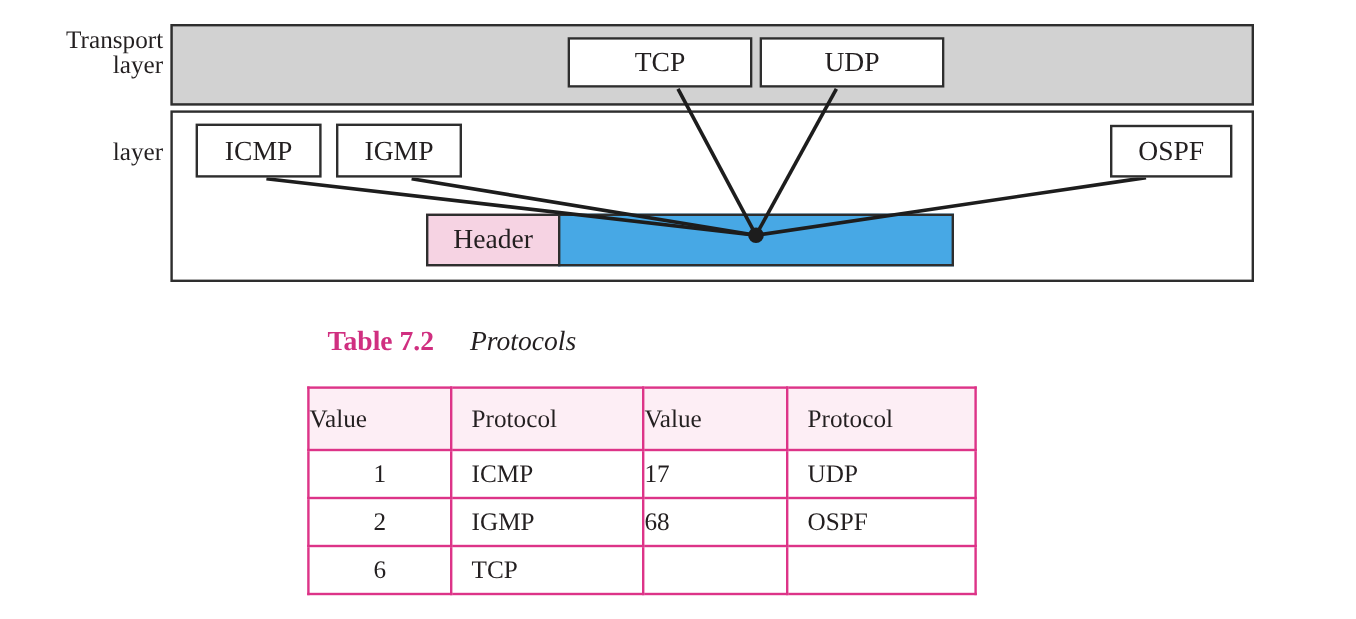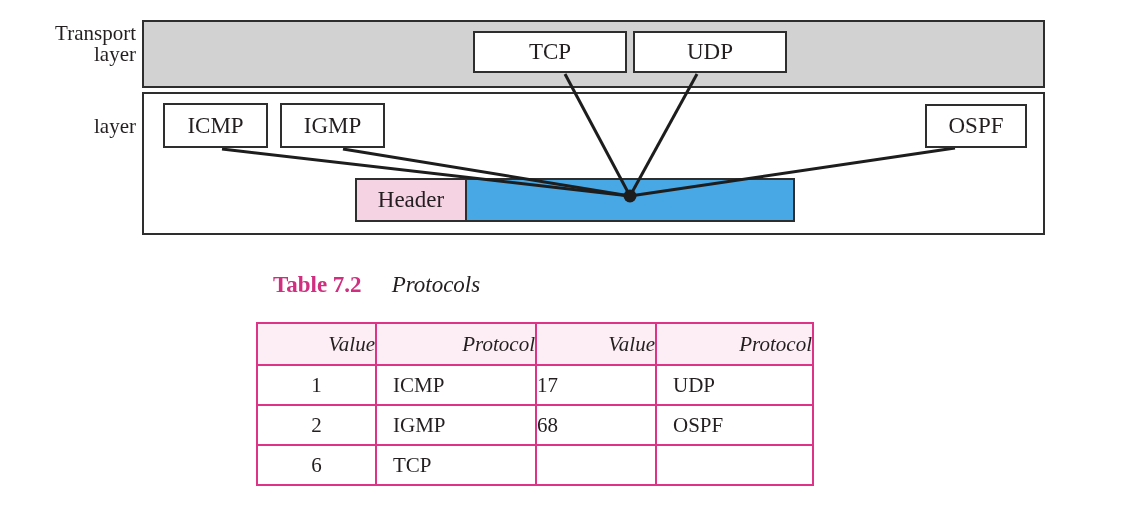--- a/index.html
+++ b/index.html
@@ -56,21 +56,21 @@
   .proto-table{
     position:absolute;left:256px;top:322px;z-index:2;
     border-collapse:collapse;table-layout:fixed;
     font-size:21px;
   }
   .proto-table td,.proto-table th{
     border:2.5px solid var(--table-border);
     height:40px;padding:0;box-sizing:border-box;font-weight:normal;
   }
   .proto-table th{
-    background:var(--table-header-fill);font-style:italic;text-align:right;height:42px;
+    background:var(--table-header-fill);text-align:left;height:52px;
   }
   .col-value{width:119px;text-align:center;}
   .col-proto{width:160px;text-align:left;padding-left:16px !important;}
   .col-value2{width:120px;text-align:left;}
   .col-proto2{width:157px;text-align:left;padding-left:16px !important;}
 </style>
 </head>
 <body>
 
 <div class="canvas">

